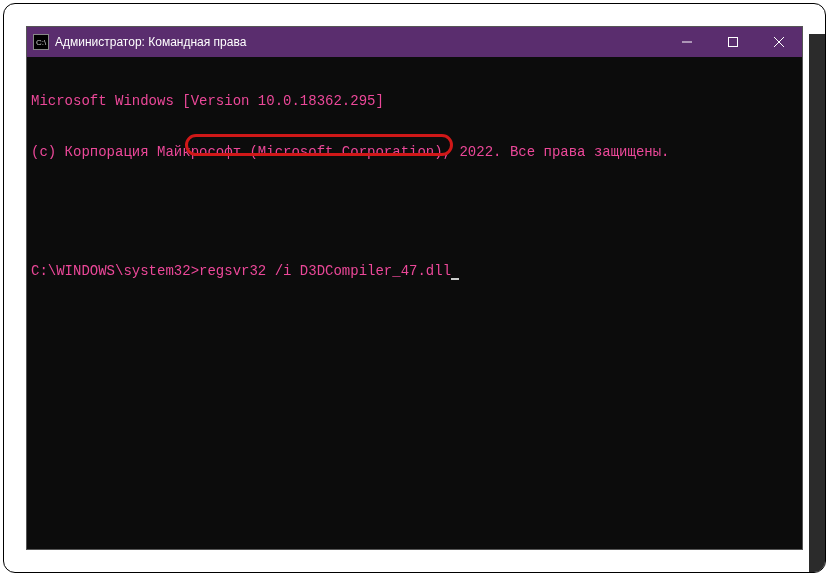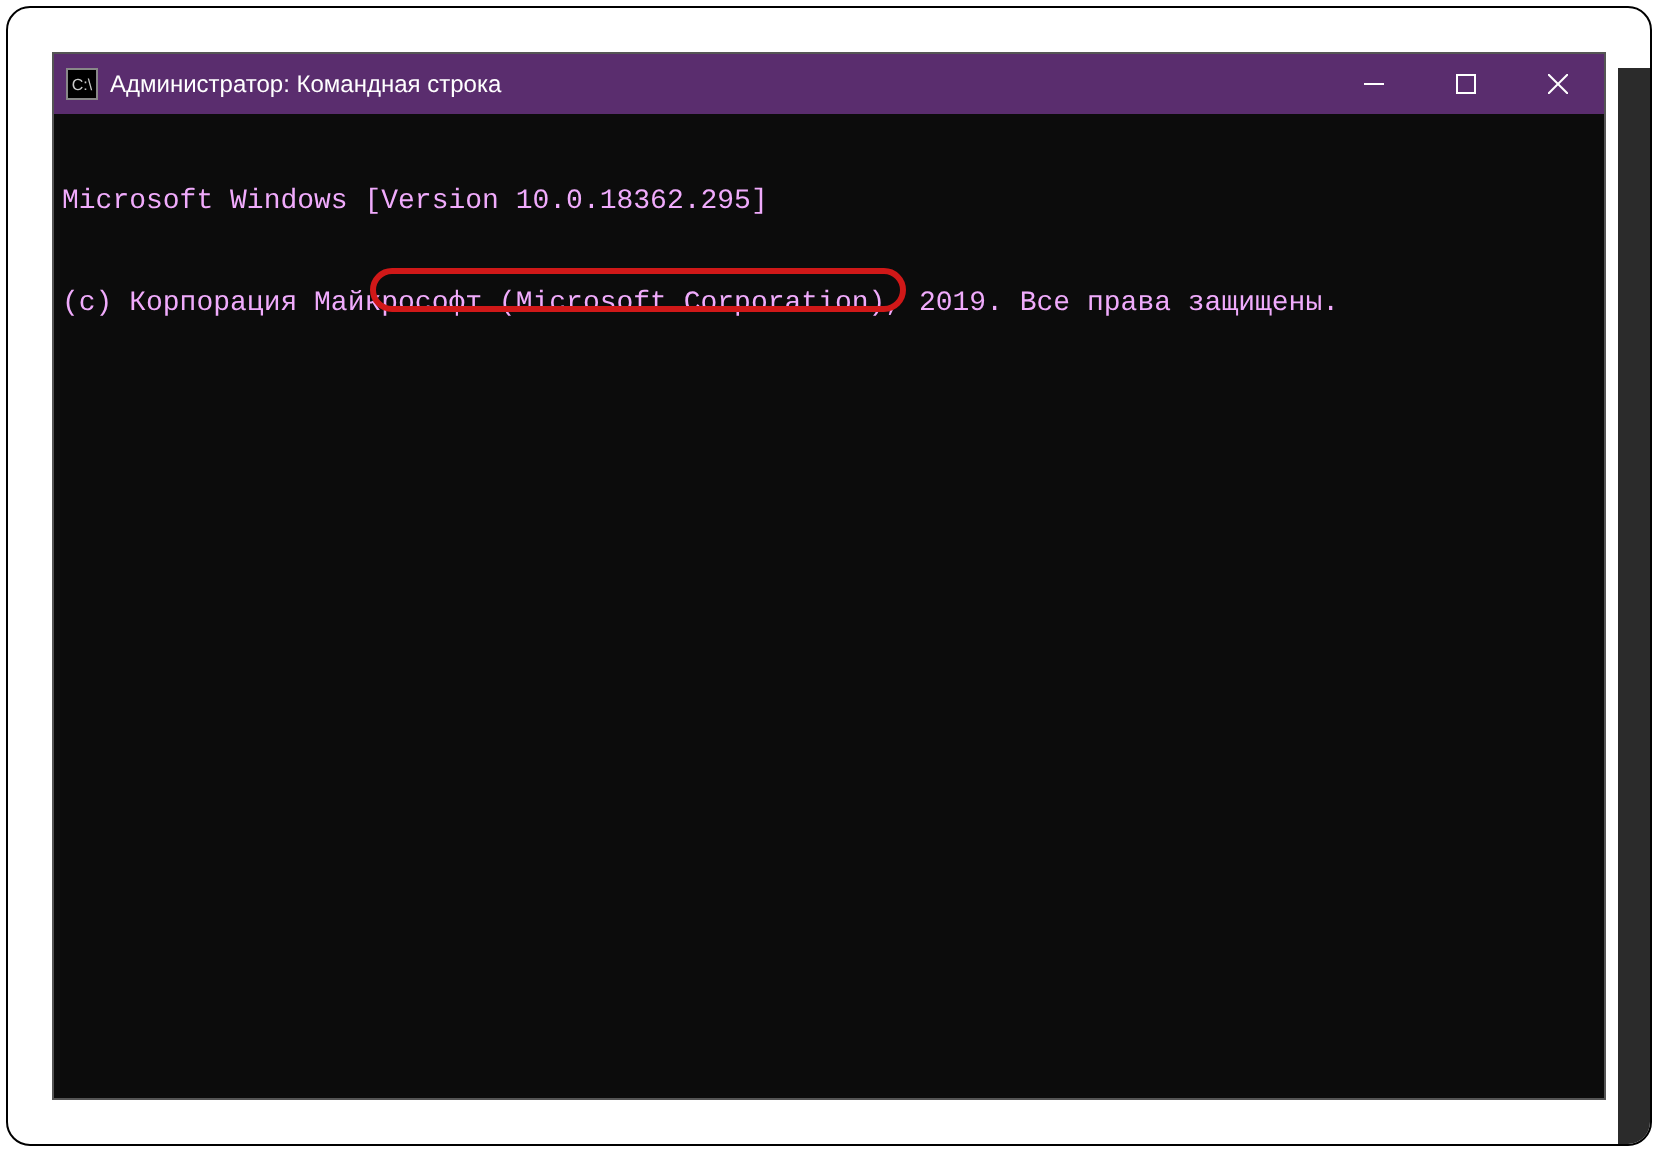--- a/index.html
+++ b/index.html
@@ -77,21 +77,21 @@
       cursor: pointer;
     }
     .win-btn svg {
       stroke: #fff;
       fill: none;
       stroke-width: 1;
     }
     .terminal {
       flex: 1;
       background: #0c0c0c;
-      color: #f0abfc;
+      color: #ec4899;
       font-family: Consolas, "Courier New", monospace;
       font-size: 14px;
       line-height: 17px;
       padding: 2px 4px;
       position: relative;
       white-space: pre;
     }
     .terminal-line {
       display: block;
     }
@@ -117,21 +117,21 @@
       background: #2b2b2b;
     }
   </style>
 </head>
 <body>
 
 <div class="outer-border">
   <div class="window">
     <div class="titlebar">
       <div class="titlebar-icon">C:\</div>
-      <span class="titlebar-text">Администратор: Командная строка</span>
+      <span class="titlebar-text">Администратор: Командная права</span>
       <div class="titlebar-spacer"></div>
       <div class="window-controls">
         <div class="win-btn">
           <svg width="10" height="10">
               <line x1="0" y1="5" x2="10" y2="5"></line>
             </svg>
         </div>
         <div class="win-btn">
           <svg width="10" height="10">
               <rect x="0.5" y="0.5" width="9" height="9"></rect>
@@ -140,20 +140,21 @@
         <div class="win-btn">
           <svg width="10" height="10">
               <line x1="0" y1="0" x2="10" y2="10"></line>
               <line x1="10" y1="0" x2="0" y2="10"></line>
             </svg>
         </div>
       </div>
     </div>
     <div class="terminal">
       <span class="terminal-line">Microsoft Windows [Version 10.0.18362.295]</span>
-      <span class="terminal-line">(c) Корпорация Майкрософт (Microsoft Corporation), 2019. Все права защищены.</span>
+      <span class="terminal-line">(c) Корпорация Майкрософт (Microsoft Corporation), 2022. Все права защищены.</span>
       <span class="terminal-line"></span>
       <span class="terminal-line"></span>
+      <span class="terminal-line"><span>C:\WINDOWS\system32&gt;</span><span>regsvr32 /i D3DCompiler_47.dll</span><span class="cursor"></span></span>
       <div class="highlight-oval" style="left:158px; top:77px; width:268px; height:22px;"></div>
     </div>
     <div class="scrollbar"></div>
   </div>
 </div>
 
 </body></html>

